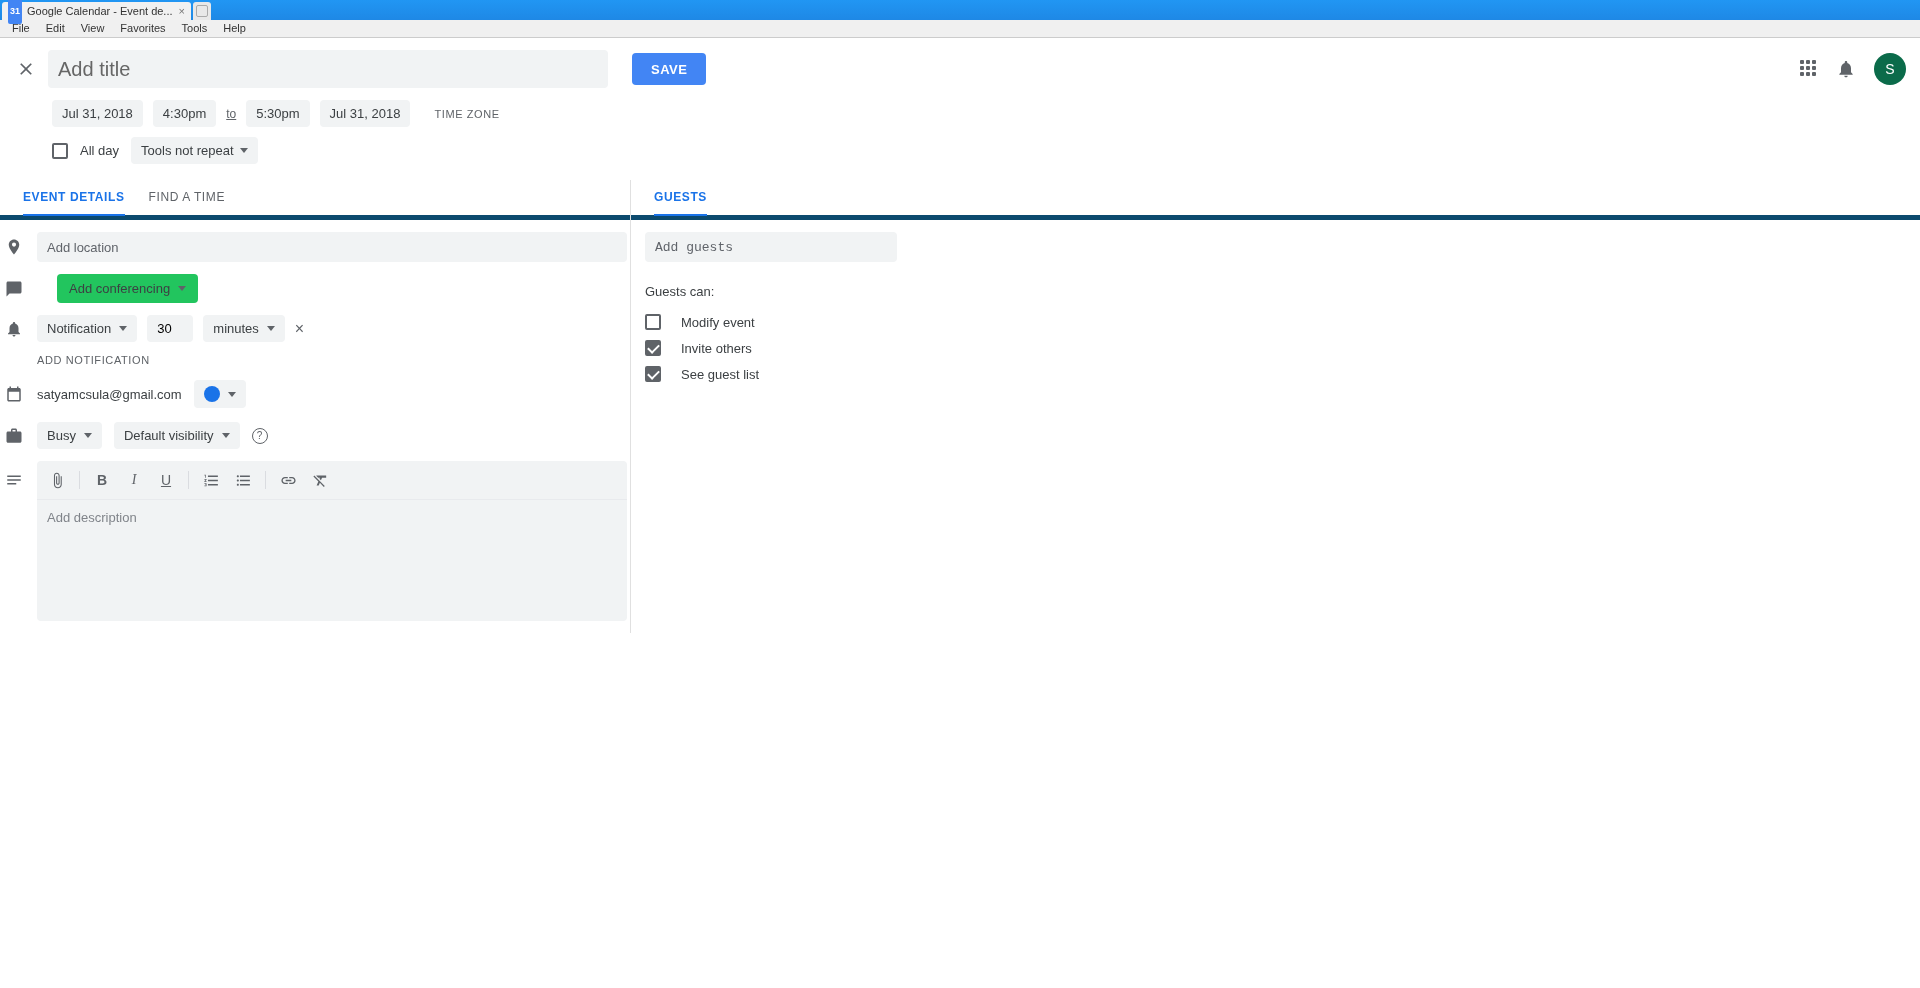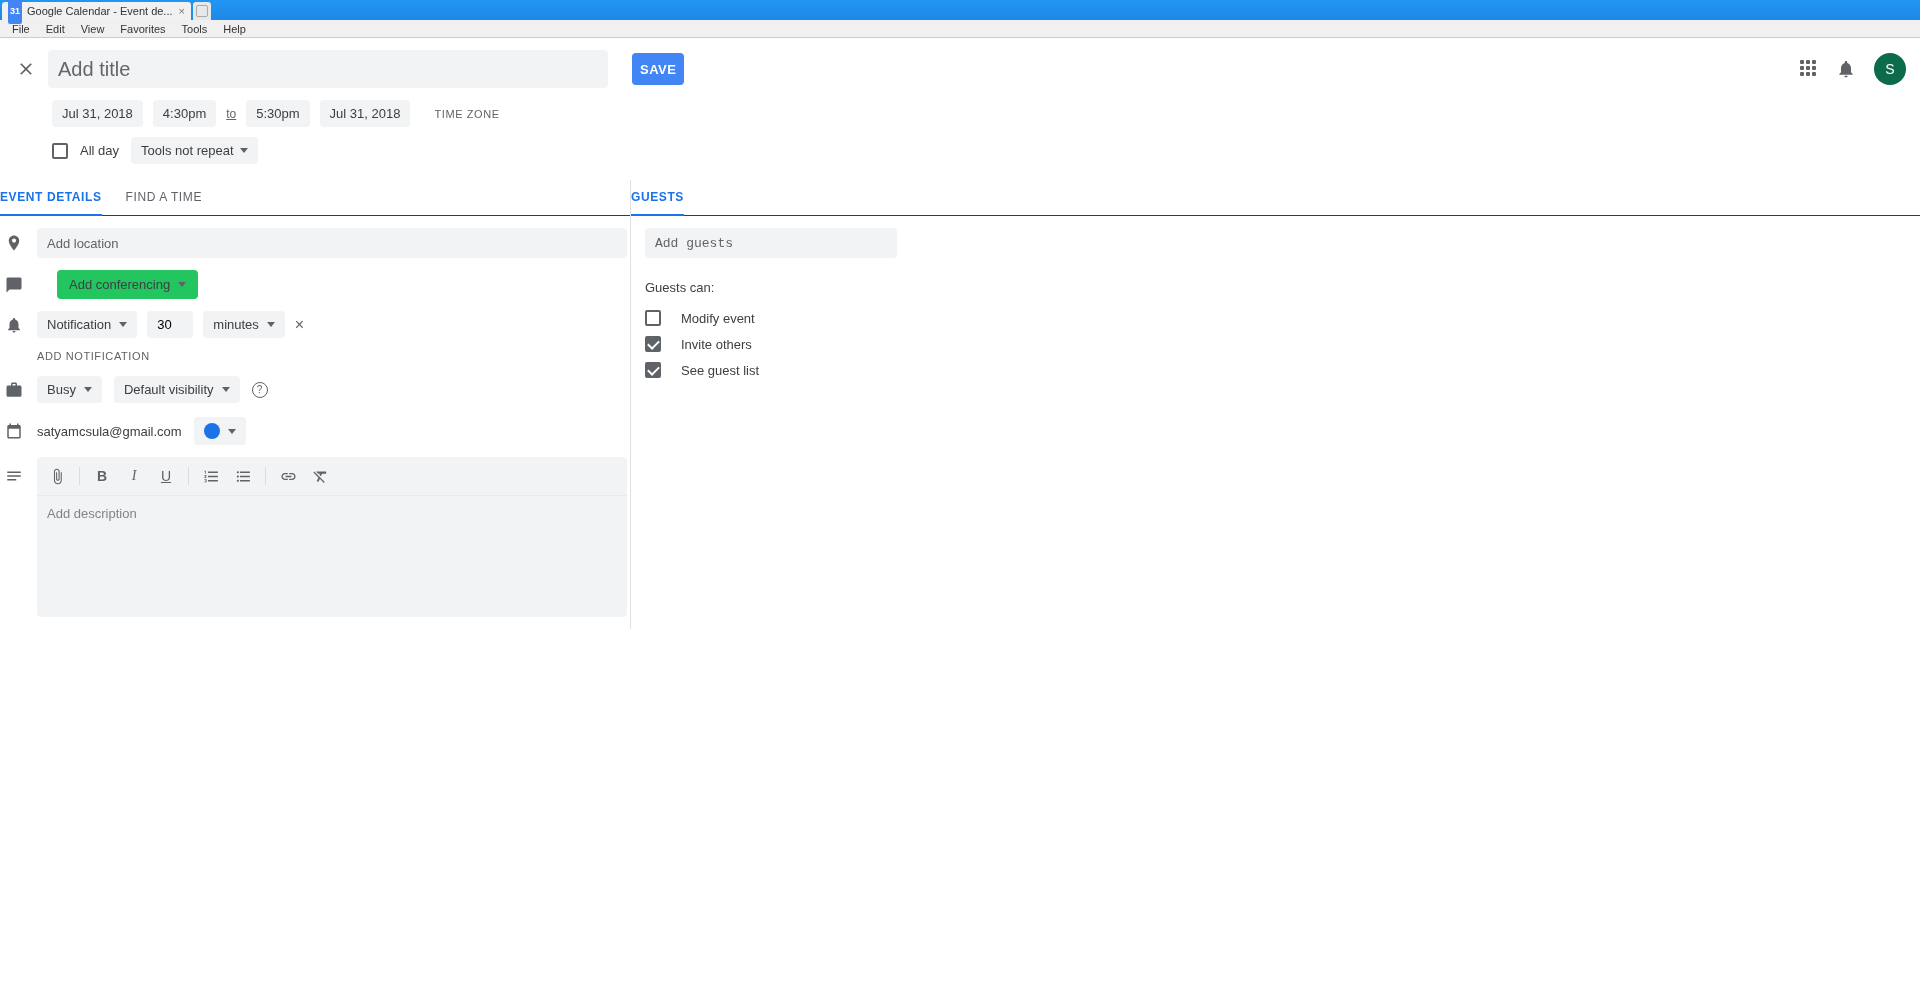--- a/index.html
+++ b/index.html
@@ -4,29 +4,29 @@
 <style>
 * { box-sizing: border-box; margin: 0; padding: 0; }
 body { font-family: Arial, sans-serif; font-size: 13px; color: #3c4043; background: #fff; overflow: hidden; }
 
 
 .titlebar { height: 20px; background: linear-gradient(#2196f3, #1e88e5); display: flex; align-items: flex-end; }
 .tab { height: 18px; background: #f1f1f1; display: inline-flex; align-items: center; padding: 0 6px; margin-left: 2px; font-size: 11px; color: #333; border-top-left-radius: 3px; border-top-right-radius: 3px; position: relative; }
 .tab .favicon { width: 14px; height: 26px; background: #4285f4; color: #fff; font-size: 9px; font-weight: bold; display: inline-flex; align-items: center; justify-content: center; margin-right: 5px; border-radius: 2px; }
 .tab .tab-close { margin-left: 6px; color: #777; font-size: 11px; cursor: pointer; }
 .tab.blank { background: #e8e8e8; width: 18px; justify-content: center; padding: 0; margin-left: 2px; }
-.menubar { height: 18px; background: #f0f0f0; border-bottom: 1px solid #ccc; display: flex; align-items: center; padding: 0 4px; font-size: 11px; color: #333; }
+.menubar { height: 18px; background: #f0f0f0; border-bottom: 1px solid #ccc; display: flex; align-items: flex-start; padding: 0 4px; font-size: 11px; color: #333; }
 .menubar span { padding: 2px 8px; cursor: default; }
 
 
 .header { display: flex; align-items: center; padding: 12px 14px 8px 14px; gap: 10px; }
 .close-x { width: 24px; height: 24px; display: flex; align-items: center; justify-content: center; cursor: pointer; color: #5f6368; }
 .title-input { flex: 0 0 560px; height: 38px; background: #f1f3f4; border: none; border-radius: 4px; padding: 0 10px; font-size: 20px; color: #3c4043; }
 .title-input::placeholder { color: #666; }
-.save-btn { background: #4285f4; color: #fff; border: none; border-radius: 4px; height: 32px; padding: 0 8px; font-size: 13px; font-weight: 600; letter-spacing: 0.5px; cursor: pointer; margin-left: 14px; }
+.save-btn { background: #4285f4; color: #fff; border: none; border-radius: 4px; height: 32px; padding: 0 19px; font-size: 13px; font-weight: 600; letter-spacing: 0.5px; cursor: pointer; margin-left: 14px; }
 .header-right { margin-left: auto; display: flex; align-items: center; gap: 18px; }
 .apps-grid { width: 18px; height: 18px; display: grid; grid-template-columns: repeat(3,4px); grid-template-rows: repeat(3,4px); gap: 2px; cursor: pointer; }
 .apps-grid i { background: #5f6368; border-radius: 1px; }
 .bell { width: 20px; height: 20px; cursor: pointer; fill: #5f6368; }
 .avatar { width: 32px; height: 32px; border-radius: 50%; background: #0b6b4a; color: #fff; display: flex; align-items: center; justify-content: center; font-size: 14px; cursor: pointer; }
 
 
 .dt-row { display: flex; align-items: center; gap: 10px; padding: 4px 0 0 52px; }
 .chip { background: #f1f3f4; border-radius: 4px; padding: 6px 10px; font-size: 13px; color: #3c4043; cursor: pointer; }
 .dt-to { font-size: 12px; color: #5f6368; text-decoration: underline; }
@@ -34,21 +34,21 @@
 
 
 .opt-row { display: flex; align-items: center; gap: 12px; padding: 10px 0 16px 52px; }
 .gcheck { width: 16px; height: 16px; border: 2px solid #5f6368; border-radius: 2px; cursor: pointer; display: inline-flex; align-items: center; justify-content: center; flex-shrink: 0; }
 .gcheck.checked { background: #5f6368; }
 .gcheck.checked::after { content: ""; width: 5px; height: 9px; border: solid #fff; border-width: 0 2px 2px 0; transform: rotate(45deg); margin-top: -2px; }
 .repeat { display: inline-flex; align-items: center; gap: 6px; }
 .caret { width: 0; height: 0; border-left: 4px solid transparent; border-right: 4px solid transparent; border-top: 5px solid #5f6368; }
 
 
-.tabs-row { display: flex; border-bottom: 1px solid #0c4a6e; padding-left: 0; }
+.tabs-row { display: flex; border-bottom: 5px solid #0c4a6e; padding-left: 23px; }
 .tab-btn { padding: 10px 0; margin-right: 24px; font-size: 12px; letter-spacing: 0.6px; color: #5f6368; cursor: pointer; text-transform: uppercase; }
 .tab-btn.active { color: #1a73e8; border-bottom: 2px solid #1a73e8; font-weight: 600; margin-bottom: -1px; }
 .left-col { width: 630px; padding: 12px 3px; }
 .divider { width: 1px; background: #e0e0e0; }
 .right-col { width: 280px; padding: 12px 14px; }
 
 .field-row { display: flex; align-items: center; gap: 12px; margin-bottom: 12px; }
 .field-icon { width: 22px; display: flex; justify-content: center; color: #5f6368; }
 .field-icon svg { fill: #5f6368; }
 .input-box { flex: 1; height: 30px; background: #f1f3f4; border: none; border-radius: 4px; padding: 0 10px; font-size: 13px; color: #3c4043; }
@@ -194,45 +194,45 @@
               <span class="caret"></span>
           </span>
           <span class="notif-x">×</span>
         </div>
       </div>
       <div class="add-notif">ADD NOTIFICATION</div>
 
       <div class="cal-row">
         <span class="field-icon">
           <svg width="18" height="18" viewBox="0 0 24 24">
-              <path d="M20 6h-4V4c0-1.1-.9-2-2-2h-4c-1.1 0-2 .9-2 2v2H4c-1.1 0-2 .9-2 2v11c0 1.1.9 2 2 2h16c1.1 0 2-.9 2-2V8c0-1.1-.9-2-2-2zM10 4h4v2h-4V4z"></path>
-            </svg>
-        </span>
-        <span class="chip-sm">
-          <span>Busy</span>
-            <span class="caret"></span>
-        </span>
-        <span class="chip-sm">
-          <span>Default visibility</span>
-            <span class="caret"></span>
-        </span>
-        <span class="help-circ">?</span>
-      </div>
-
-      <div class="cal-row">
-        <span class="field-icon">
-          <svg width="18" height="18" viewBox="0 0 24 24">
               <path d="M19 4h-1V2h-2v2H8V2H6v2H5c-1.1 0-2 .9-2 2v14c0 1.1.9 2 2 2h14c1.1 0 2-.9 2-2V6c0-1.1-.9-2-2-2zm0 16H5V9h14v11z"></path>
             </svg>
         </span>
         <span>satyamcsula@gmail.com</span>
         <span class="color-chip">
           <span class="color-dot"></span>
             <span class="caret"></span>
         </span>
+      </div>
+
+      <div class="cal-row">
+        <span class="field-icon">
+          <svg width="18" height="18" viewBox="0 0 24 24">
+              <path d="M20 6h-4V4c0-1.1-.9-2-2-2h-4c-1.1 0-2 .9-2 2v2H4c-1.1 0-2 .9-2 2v11c0 1.1.9 2 2 2h16c1.1 0 2-.9 2-2V8c0-1.1-.9-2-2-2zM10 4h4v2h-4V4z"></path>
+            </svg>
+        </span>
+        <span class="chip-sm">
+          <span>Busy</span>
+            <span class="caret"></span>
+        </span>
+        <span class="chip-sm">
+          <span>Default visibility</span>
+            <span class="caret"></span>
+        </span>
+        <span class="help-circ">?</span>
       </div>
 
       <div class="field-row" style="align-items:flex-start;">
         <span class="field-icon" style="margin-top:8px;">
           <svg width="18" height="18" viewBox="0 0 24 24">
               <path d="M3 18h12v-2H3v2zM3 6v2h18V6H3zm0 7h18v-2H3v2z"></path>
             </svg>
         </span>
       </div>
       <div class="editor" style="margin-top:-40px;">

